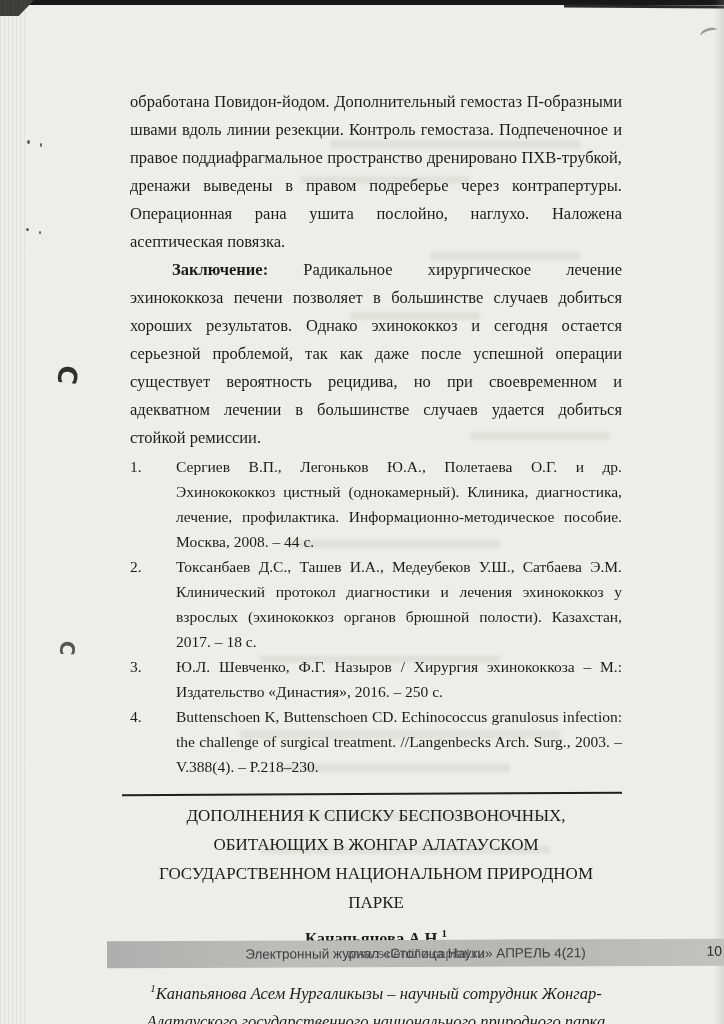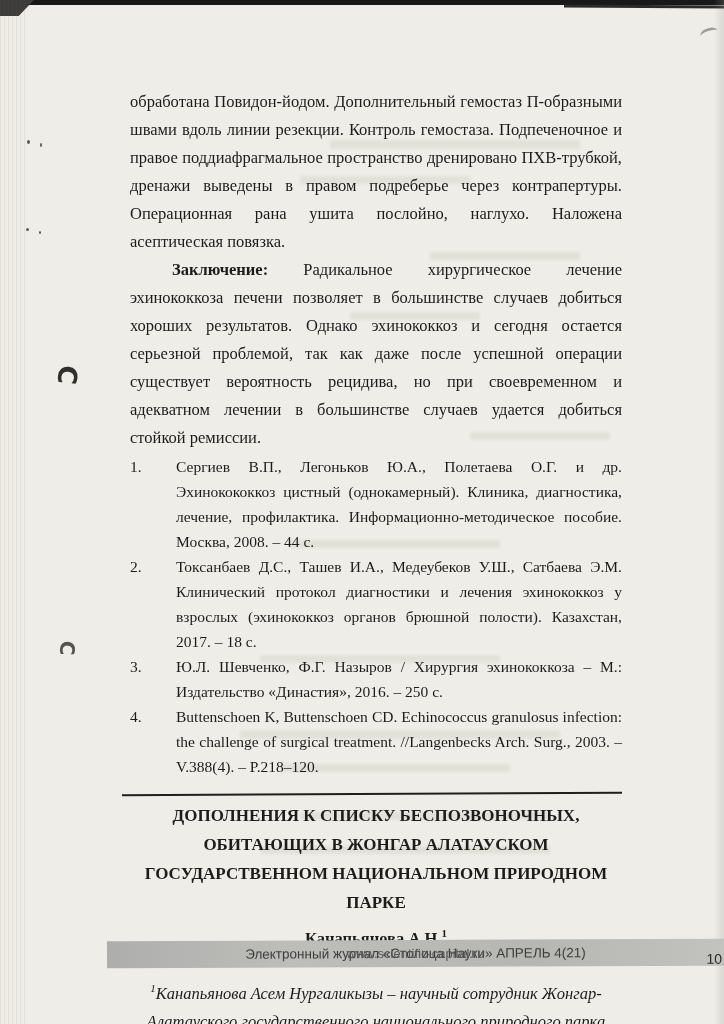--- a/index.html
+++ b/index.html
@@ -24,31 +24,31 @@
   
   .content{position:absolute;left:130px;top:88px;width:492px;font-size:16.5px;line-height:28px;}
   .para{margin:0;text-align:justify;}
   .para.indent{text-indent:42px;}
   .refs-heading{margin:6px 0 2px 0;text-align:center;font-weight:bold;font-style:italic;font-size:16.5px;}
   .refs{margin-top:2px;font-size:15.5px;line-height:25px;}
   .ref-row{display:flex;align-items:flex-start;}
   .ref-num{flex:0 0 46px;}
   .ref-text{flex:1;text-align:justify;}
   .divider{border:none;border-top:2.5px solid #1f1f1f;margin:14px 0 6px -8px;width:500px;transform:rotate(-.3deg);}
-  .article-title{margin:2px 0 0 0;text-align:center;font-weight:bold;font-size:17px;line-height:29px;}
+  .article-title{margin:2px 0 0 0;text-align:center;font-weight:normal;font-size:17px;line-height:29px;}
   .article-author{margin:2px 0 21px 0;text-align:center;font-weight:bold;font-size:16.5px;}
   .article-author sup{font-size:11px;}
   .footnote{margin:4px 0 0 0;text-align:center;font-style:italic;font-size:16.5px;line-height:29px;}
   .footnote sup{font-size:11px;}
   
   .footer-band{position:absolute;left:107px;top:940px;width:617px;height:27px;
     background:linear-gradient(to right,#aeaeac,#bdbdba 30%,#b6b6b3 70%,#c2c2bf);
     transform:rotate(-.25deg);display:flex;align-items:center;}
   .footer-journal{flex:1;text-align:center;font-family:"Liberation Sans",sans-serif;font-size:13.5px;color:#3d3d3d;}
-  .footer-page{position:absolute;right:2px;top:12px;font-family:"Liberation Sans",sans-serif;font-size:14px;color:#2b2b2b;}
+  .footer-page{position:absolute;right:2px;top:4px;font-family:"Liberation Sans",sans-serif;font-size:14px;color:#2b2b2b;}
   .footer-site{position:absolute;left:107px;top:946px;width:617px;text-align:center;
     font-family:"Liberation Sans",sans-serif;font-size:13px;color:#585858;}
 </style>
 </head>
 <body>
 
 <div class="scan-top-edge"></div>
 <div class="scan-corner-tl"></div>
 <div class="scan-left-streaks"></div>
 <div class="scan-right-shade"></div>
@@ -87,21 +87,21 @@
     <div class="ref-row">
       <span class="ref-num">2.</span>
       <span class="ref-text">Токсанбаев Д.С., Ташев И.А., Медеубеков У.Ш., Сатбаева Э.М. Клинический протокол диагностики и лечения эхинококкоз у взрослых (эхинококкоз органов брюшной полости). Казахстан, 2017. – 18 с.</span>
     </div>
     <div class="ref-row">
       <span class="ref-num">3.</span>
       <span class="ref-text">Ю.Л. Шевченко, Ф.Г. Назыров / Хирургия эхинококкоза – М.: Издательство «Династия», 2016. – 250 с.</span>
     </div>
     <div class="ref-row">
       <span class="ref-num">4.</span>
-      <span class="ref-text">Buttenschoen K, Buttenschoen CD. Echinococcus granulosus infection: the challenge of surgical treatment. //Langenbecks Arch. Surg., 2003. – V.388(4). – P.218–120.</span>
+      <span class="ref-text">Buttenschoen K, Buttenschoen CD. Echinococcus granulosus infection: the challenge of surgical treatment. //Langenbecks Arch. Surg., 2003. – V.388(4). – P.218–230.</span>
     </div>
   </div>
 
   <hr class="divider">
 
   <h1 class="article-title">ДОПОЛНЕНИЯ К СПИСКУ БЕСПОЗВОНОЧНЫХ, ОБИТАЮЩИХ В ЖОНГАР АЛАТАУСКОМ ГОСУДАРСТВЕННОМ НАЦИОНАЛЬНОМ ПРИРОДНОМ ПАРКЕ</h1>
 
   <p class="article-author"><span>Канапьянова А.Н.</span><sup>1</sup></p>
 
   <p class="footnote"><sup>1</sup><span>Канапьянова Асем Нургаликызы – научный сотрудник Жонгар-Алатауского государственного национального природного парка</span></p>

